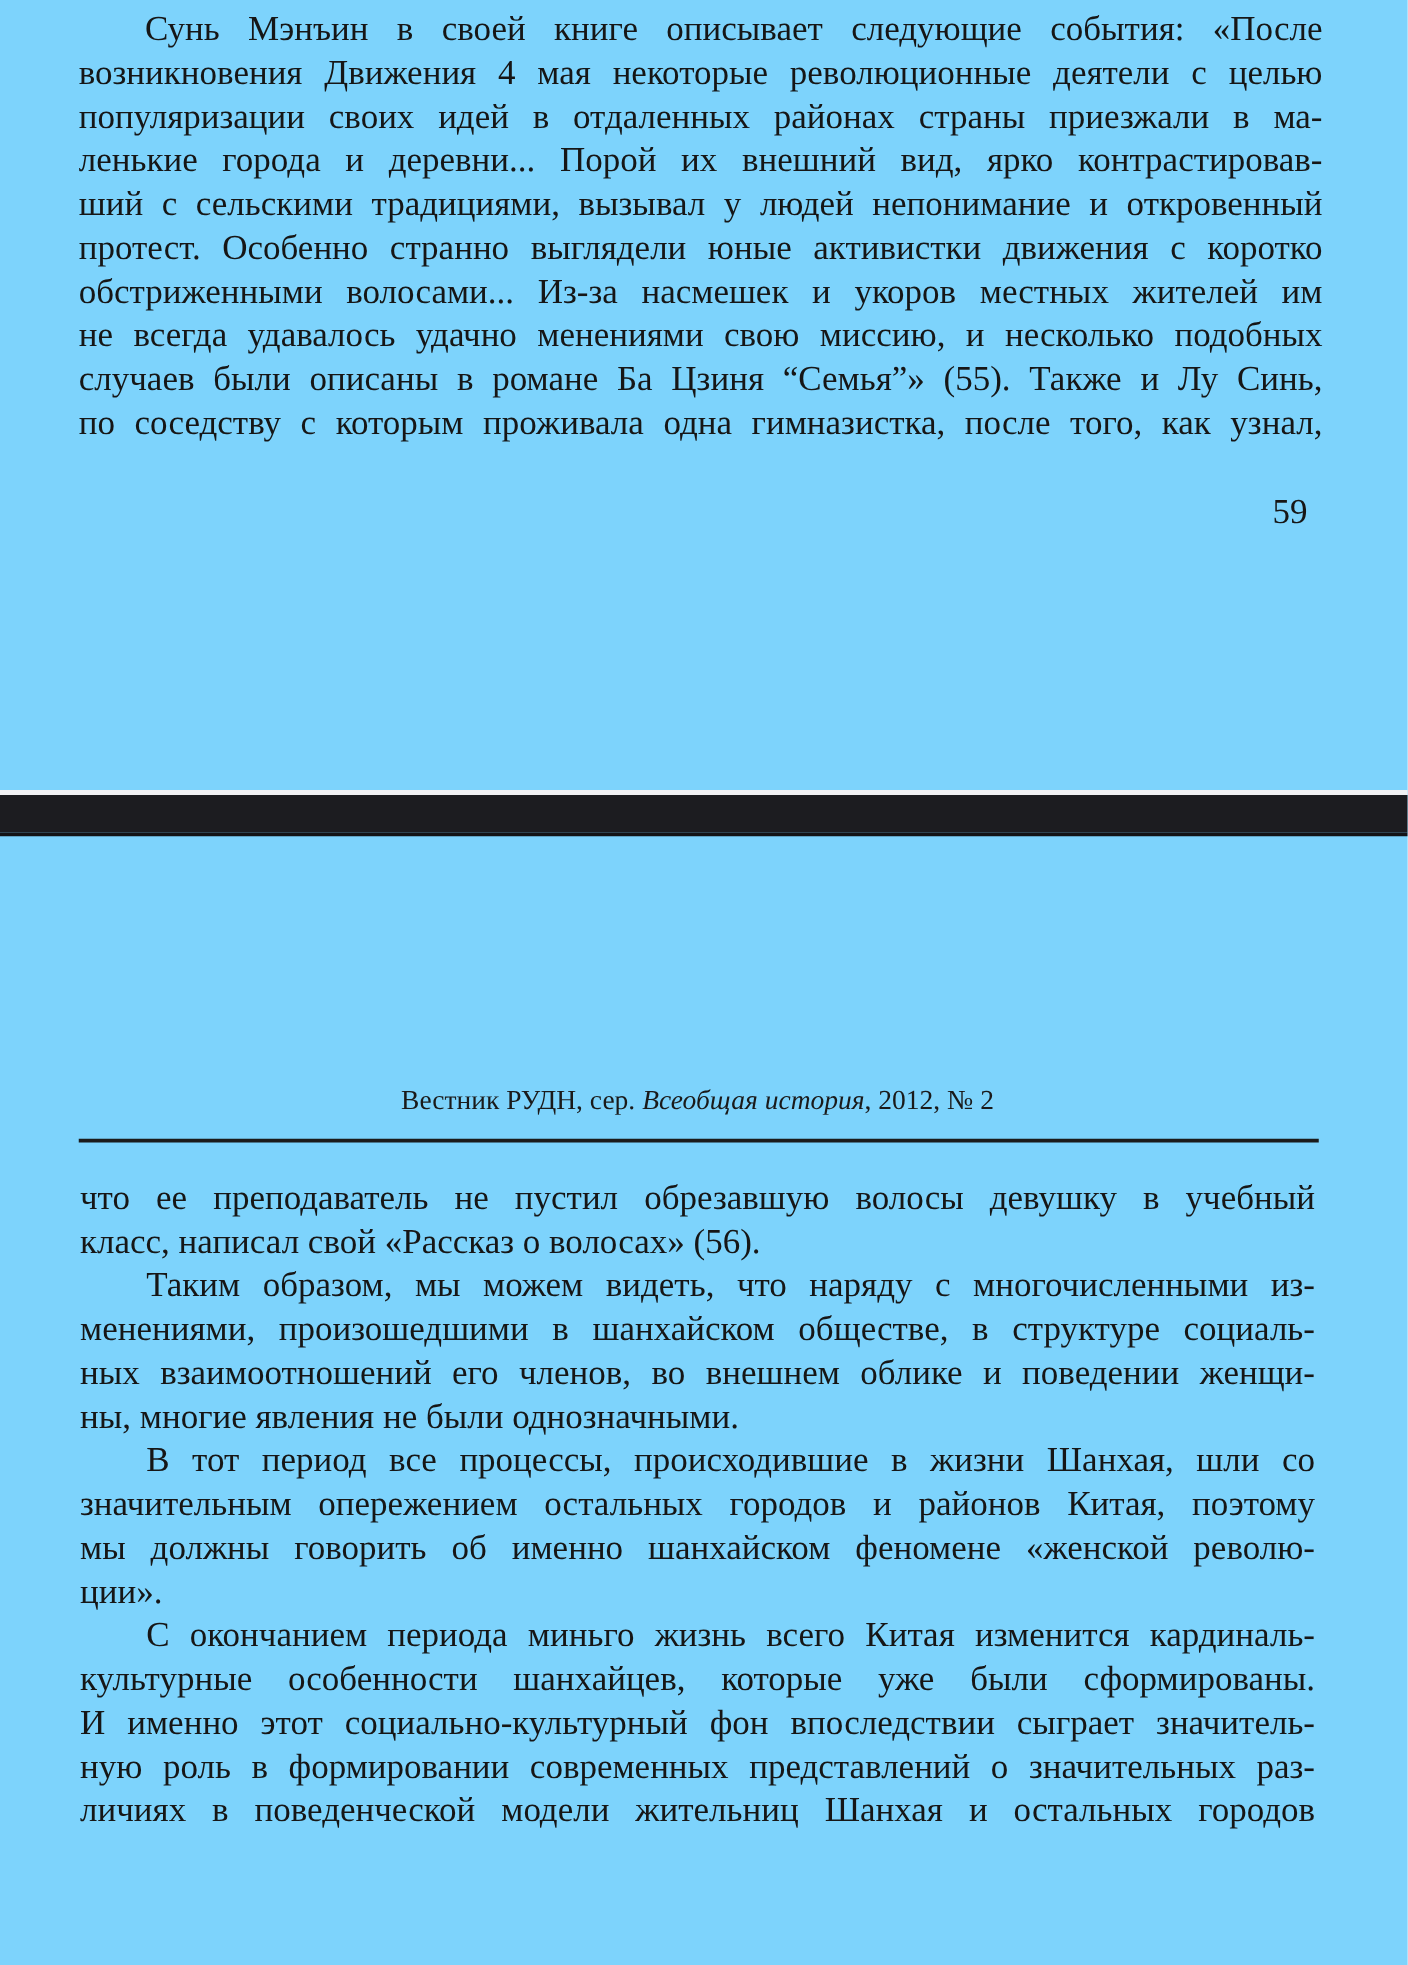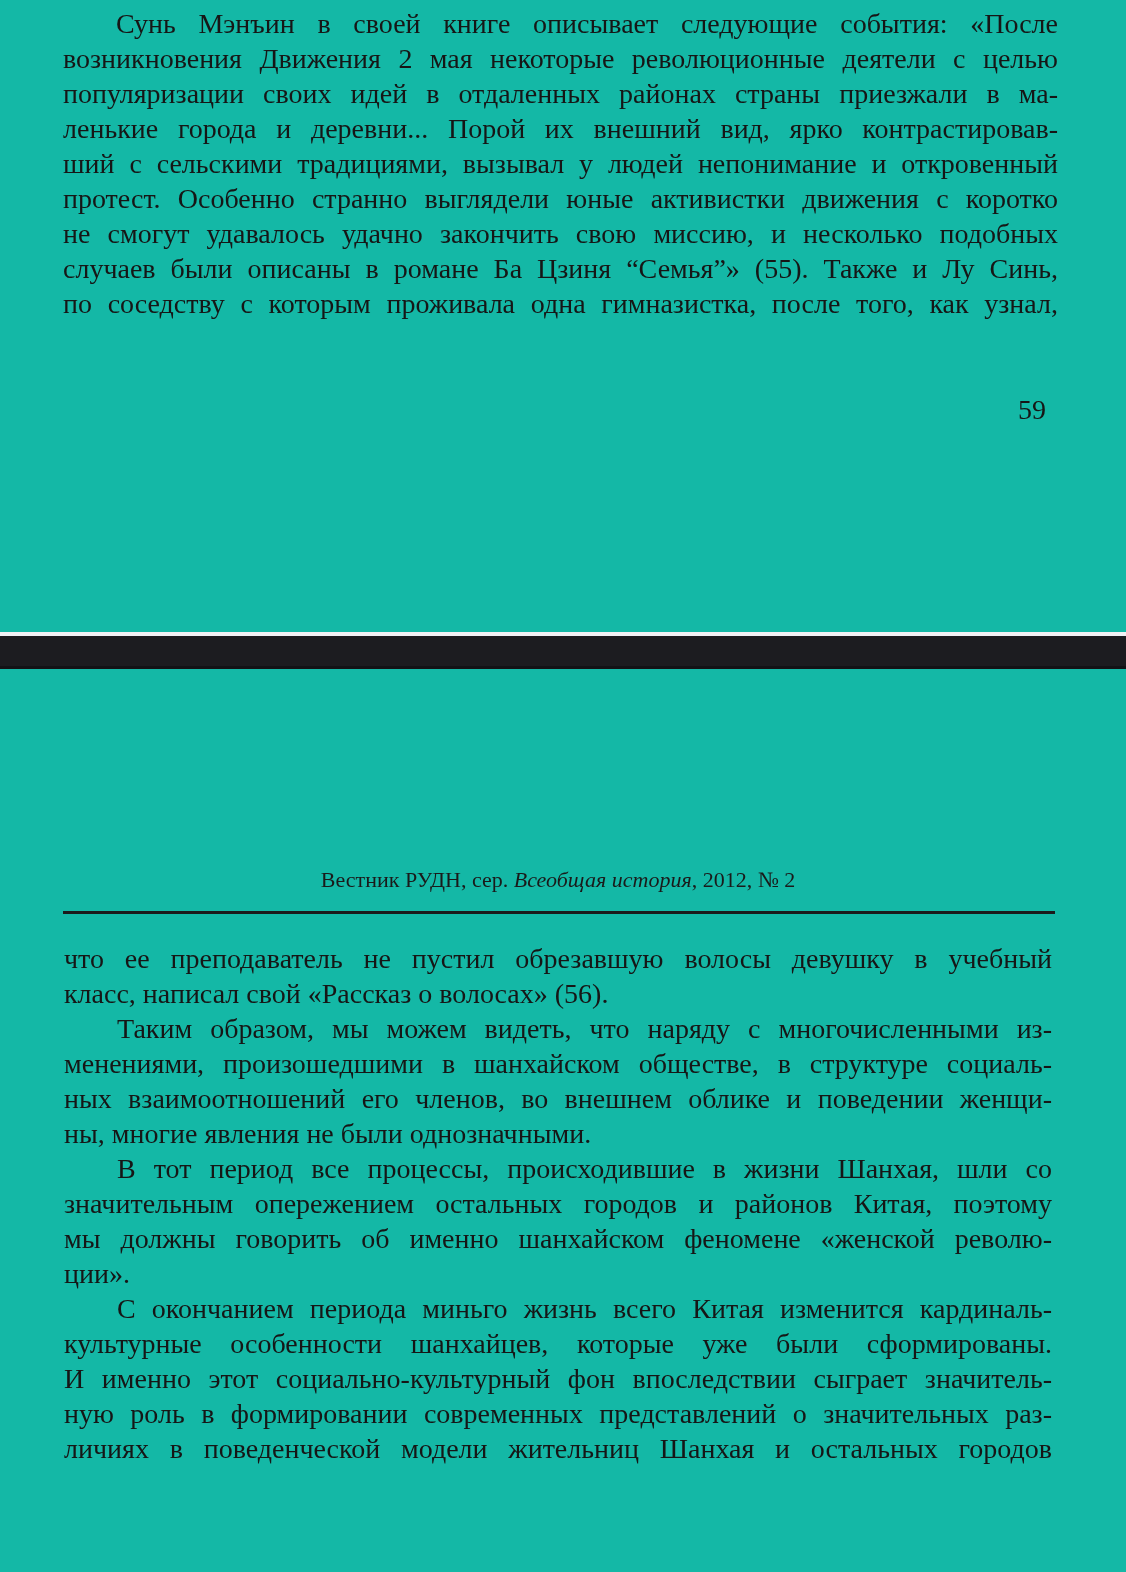--- a/index.html
+++ b/index.html
@@ -11,21 +11,21 @@
     width: 1126px;
     height: 1572px;
     position: relative;
     overflow: hidden;
     font-family: "Liberation Serif", "DejaVu Serif", serif;
     color: #161616;
   }
   .page-canvas {
     position: absolute;
     inset: 0;
-    background: #14b8a6;
+    background: #7dd3fc;
   }
   
   .text-col {
     position: absolute;
     font-size: 28px;
   }
   #page-top-text {
     top: 6px;
     left: 63px;
     width: 995px;
@@ -94,26 +94,27 @@
     background: #1b1b1b;
   }
 </style>
 </head>
 <body>
 
 <div class="page-canvas">
 
   <div id="page-top-text" class="text-col">
       <div class="line indent">Сунь Мэнъин в своей книге описывает следующие события: «После</div>
-      <div class="line">возникновения Движения 2 мая некоторые революционные деятели с целью</div>
+      <div class="line">возникновения Движения 4 мая некоторые революционные деятели с целью</div>
       <div class="line">популяризации своих идей в отдаленных районах страны приезжали в ма-</div>
       <div class="line">ленькие города и деревни... Порой их внешний вид, ярко контрастировав-</div>
       <div class="line">ший с сельскими традициями, вызывал у людей непонимание и откровенный</div>
       <div class="line">протест. Особенно странно выглядели юные активистки движения с коротко</div>
-      <div class="line">не смогут удавалось удачно закончить свою миссию, и несколько подобных</div>
+      <div class="line">обстриженными волосами... Из-за насмешек и укоров местных жителей им</div>
+      <div class="line">не всегда удавалось удачно менениями свою миссию, и несколько подобных</div>
       <div class="line">случаев были описаны в романе Ба Цзиня “Семья”» (55). Также и Лу Синь,</div>
       <div class="line">по соседству с которым проживала одна гимназистка, после того, как узнал,</div>
     </div>
 
   <div id="page-number">59</div>
 
   <div id="page-separator">
     <div class="edge-top"></div>
     <div class="bar"></div>
     <div class="edge-bottom"></div>

